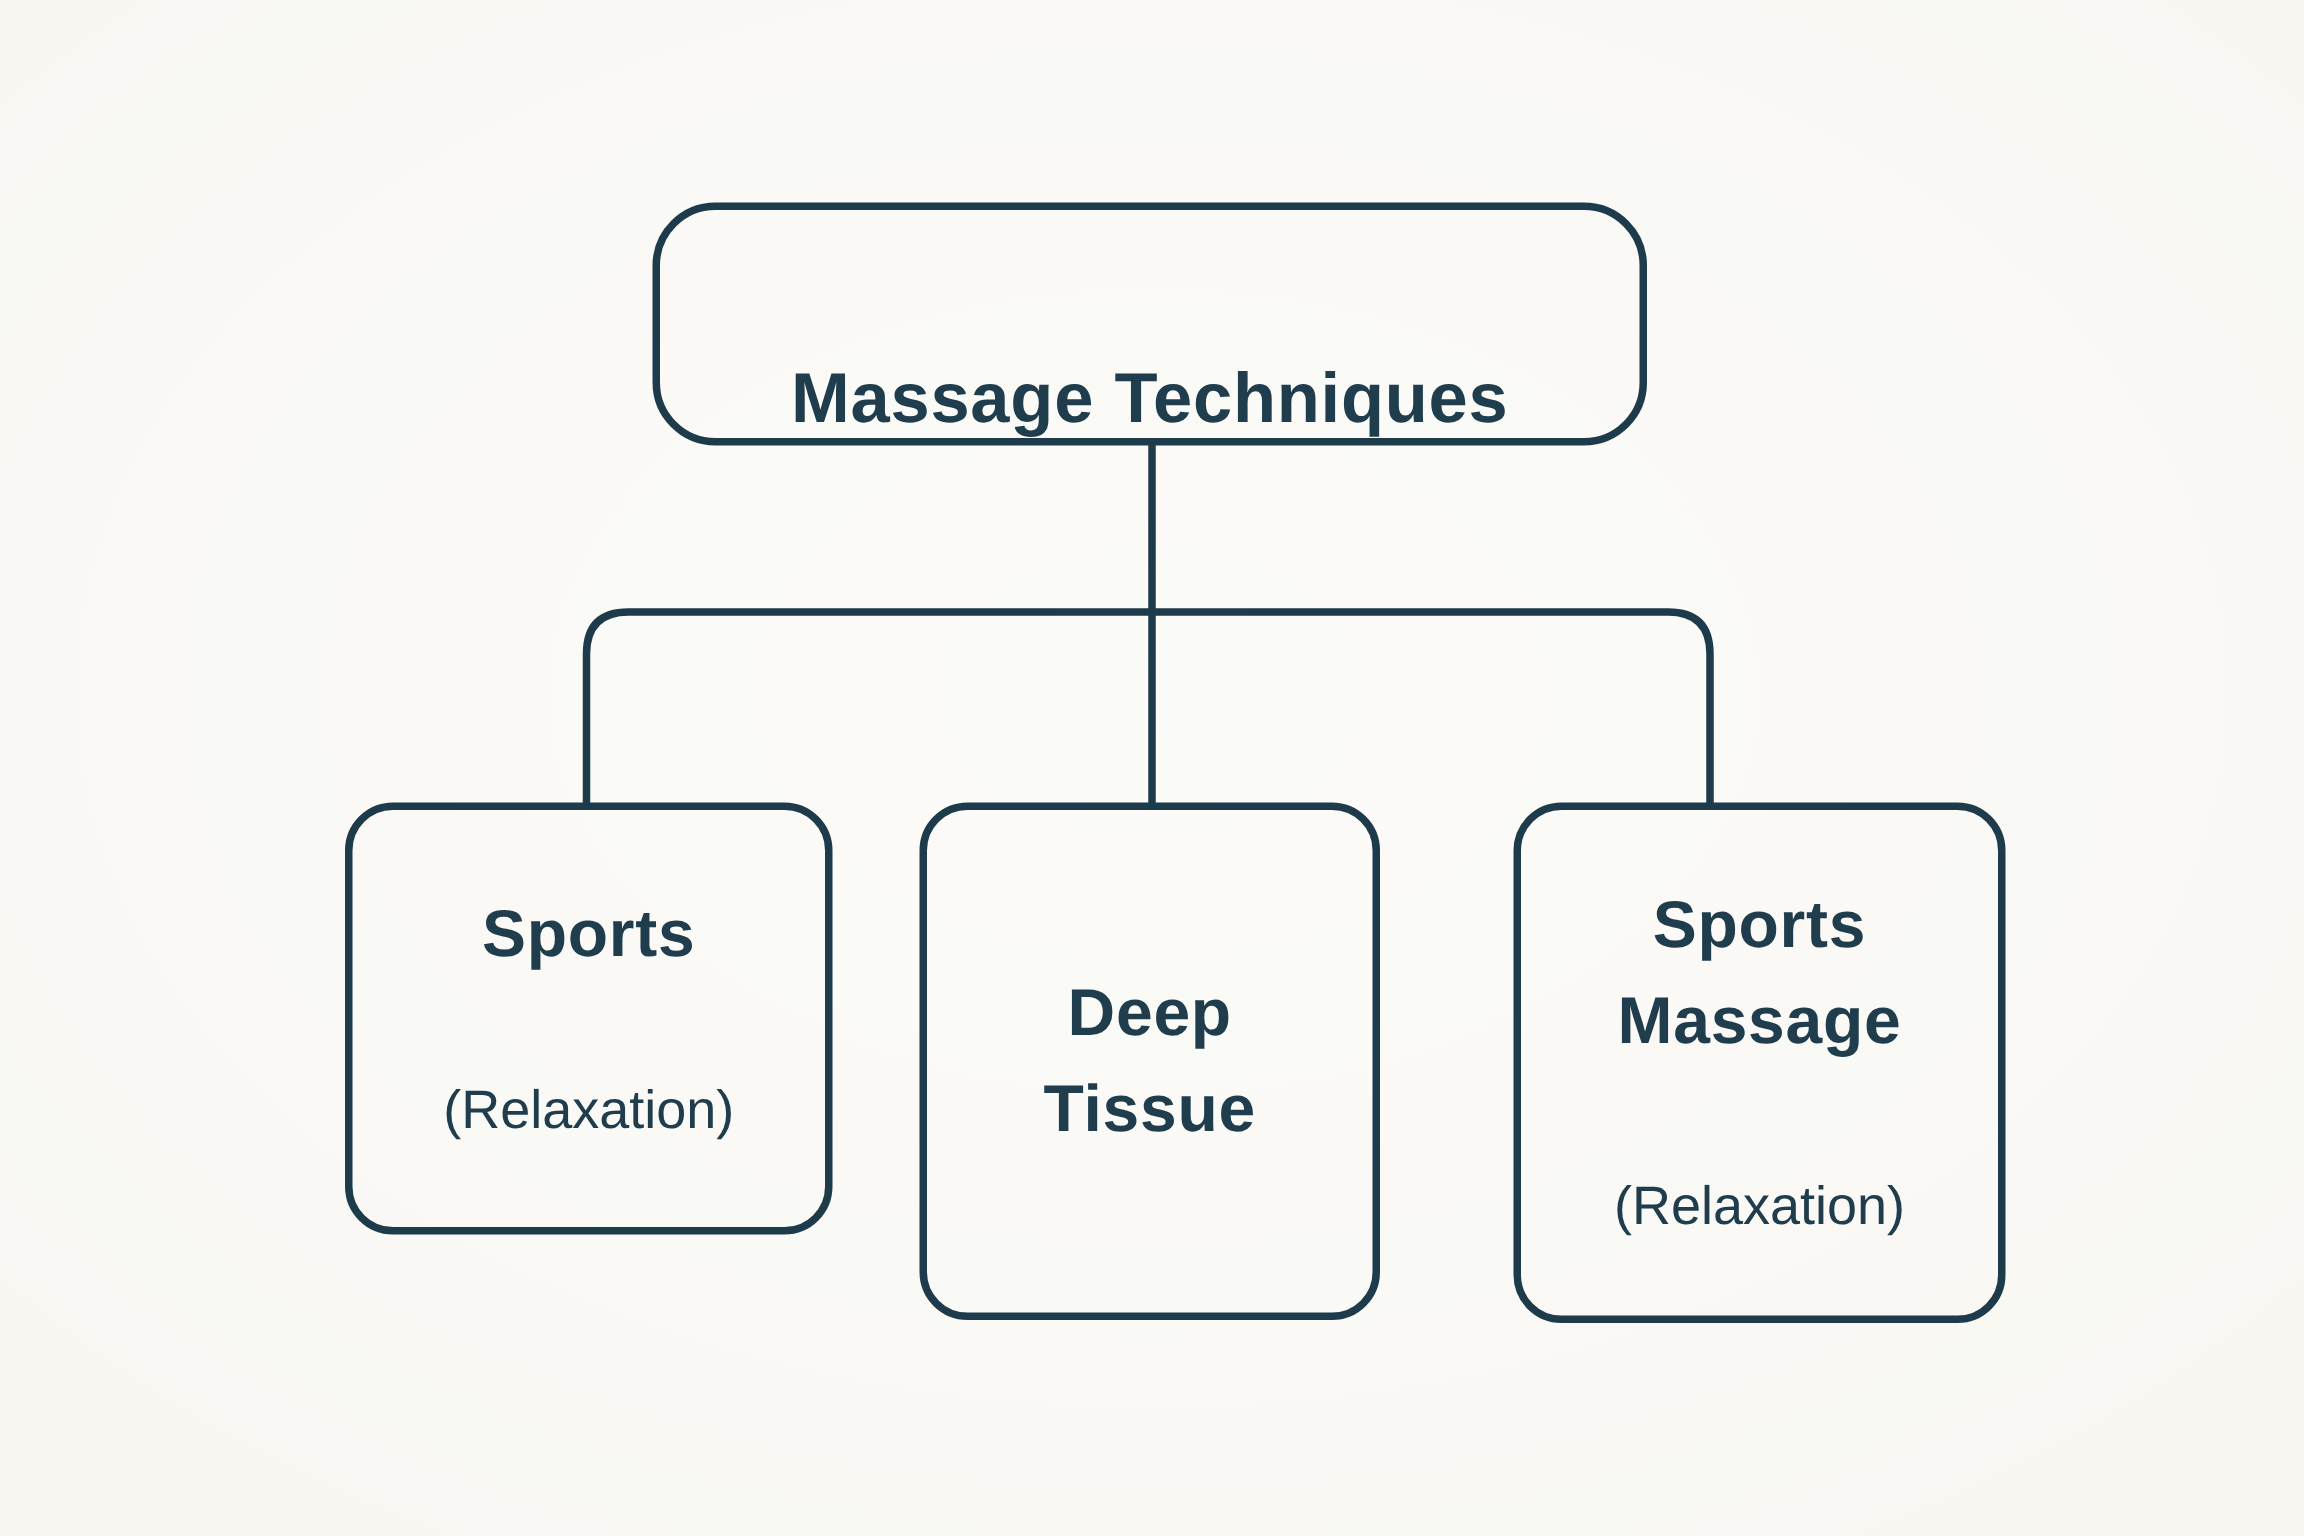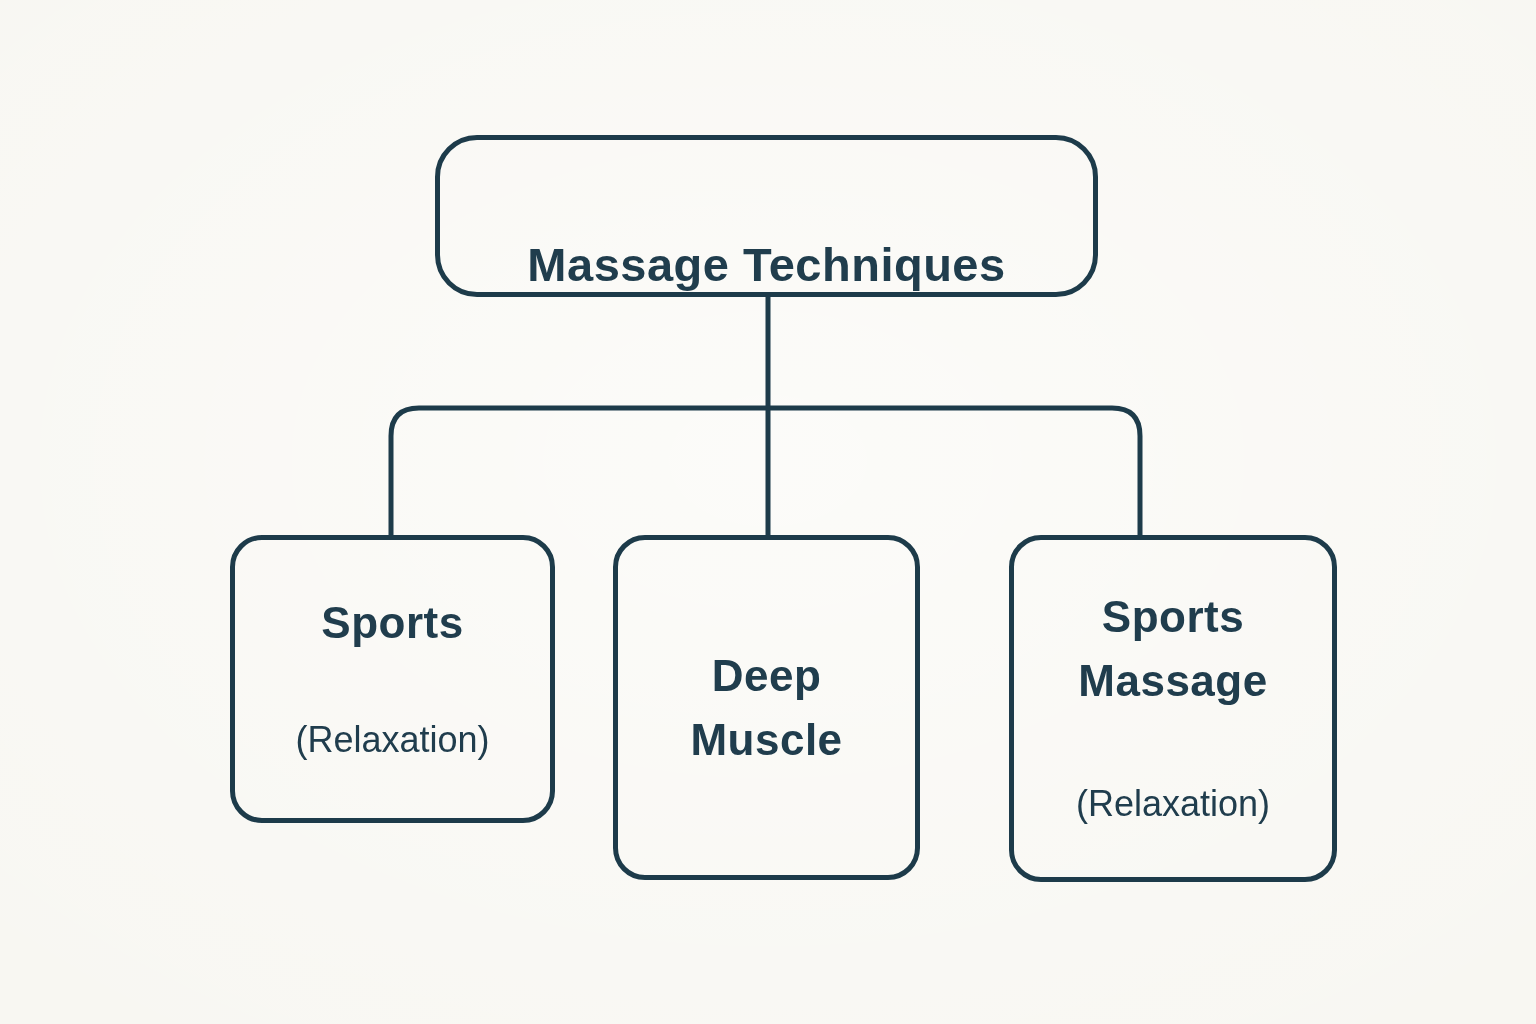--- a/index.html
+++ b/index.html
@@ -111,21 +111,21 @@
     <path d="M 391 540 L 391 436 Q 391 408 419 408 L 1112 408 Q 1140 408 1140 436 L 1140 540"></path>
   </svg>
 
   <div class="node child-node node-swedish">
     <div class="node-title">Sports</div>
     <div class="node-subtitle">(Relaxation)</div>
   </div>
 
   <div class="node child-node node-deep-tissue">
     <div class="node-title">Deep
-Muscle</div>
+Tissue</div>
   </div>
 
   <div class="node child-node node-sports-massage">
     <div class="node-title">Sports
 Massage</div>
     <div class="node-subtitle">(Relaxation)</div>
   </div>
 
 </div>
 

